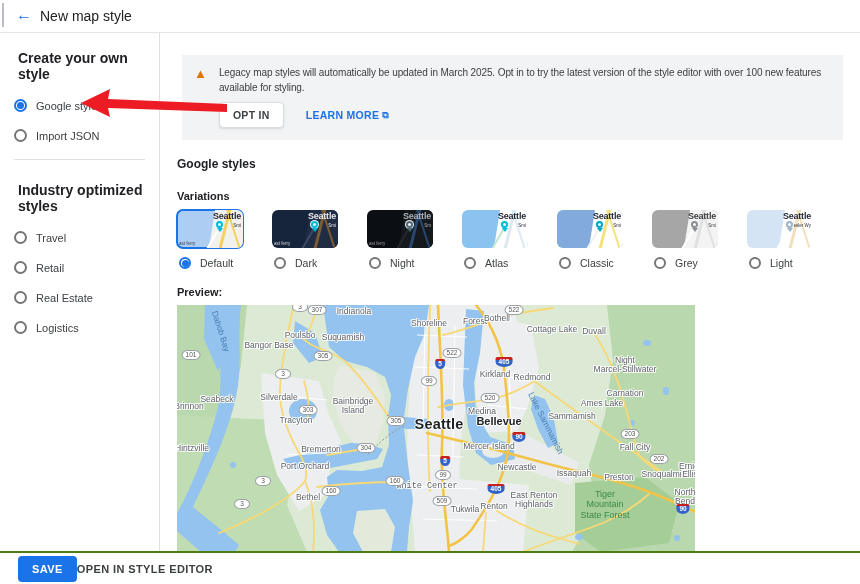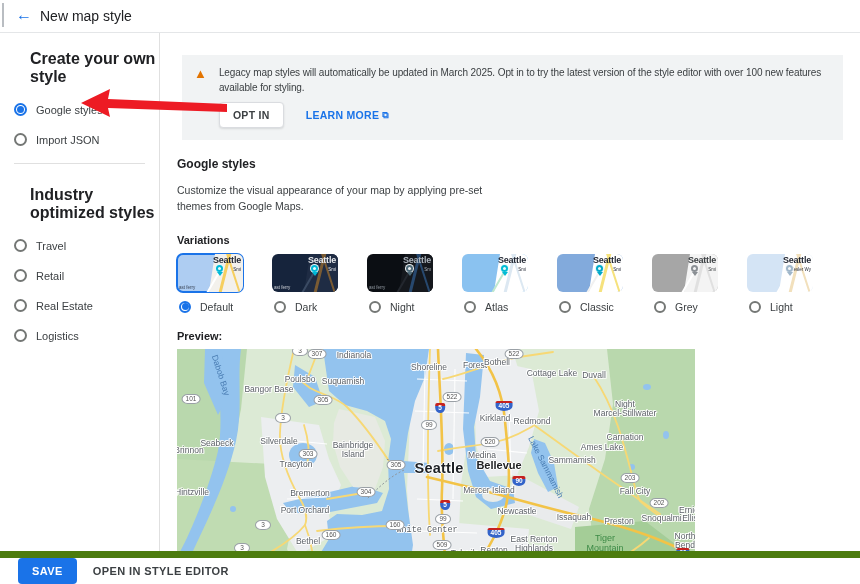--- a/index.html
+++ b/index.html
@@ -7,21 +7,21 @@
   .page{position:relative;width:860px;height:584px;overflow:hidden;}
 
   
   header{position:absolute;top:0;left:0;right:0;height:32px;background:#fff;border-bottom:1px solid #e4e6e8;display:flex;align-items:center;z-index:2;}
   .panel-edge{position:absolute;left:2px;top:3px;width:2px;height:24px;background:#b9bdc2;}
   .back{position:absolute;left:16px;top:5px;background:none;border:none;color:#1a73e8;font-size:16px;line-height:20px;cursor:pointer;padding:0;font-family:inherit;}
   .app-title{position:absolute;left:40px;top:8px;font-size:14px;font-weight:500;color:#202124;}
 
   
   aside{position:absolute;top:32px;left:0;width:160px;bottom:33px;background:#fff;border-right:1px solid #e0e0e0;padding:10px 0 0 14px;box-sizing:border-box;}
-  .side-h{font-size:16px;font-weight:700;color:#202124;margin:8px 0 4px 16px;}
+  .side-h{font-size:14px;font-weight:700;color:#202124;margin:8px 0 4px 4px;}
   .side-h2{margin-top:22px;}
   .radio-row{display:flex;align-items:center;gap:9px;margin:17px 0;cursor:pointer;}
   .radio{width:13px;height:13px;border:2px solid #747775;border-radius:50%;box-sizing:border-box;flex:0 0 auto;position:relative;background:#fff;}
   .radio.sel{border-color:#1a73e8;}
   .radio.sel::after{content:"";position:absolute;left:50%;top:50%;width:7px;height:7px;margin:-3.5px 0 0 -3.5px;border-radius:50%;background:#1a73e8;}
   .radio-label{font-size:11px;color:#3c4043;white-space:nowrap;}
   .divider{border-top:1px solid #e0e0e0;margin:14px 14px 0 0;}
 
   
   main{position:absolute;top:32px;left:161px;right:0;bottom:33px;background:#fff;padding:23px 0 0 16px;box-sizing:border-box;overflow:hidden;}
@@ -64,21 +64,21 @@
   #map-labels{position:absolute;inset:0;}
   .m-town{position:absolute;transform:translate(-50%,-50%);font-size:8.5px;color:#5c6167;white-space:pre-line;text-align:center;line-height:1.1;text-shadow:1px 0 0 #fff,-1px 0 0 #fff,0 1px 0 #fff,0 -1px 0 #fff,1px 1px 0 #fff,-1px -1px 0 #fff;pointer-events:none;}
   .m-city-major{position:absolute;transform:translate(-50%,-50%);font-size:14.5px;font-weight:700;color:#1c1f24;letter-spacing:.2px;text-shadow:1px 0 0 #fff,-1px 0 0 #fff,0 1px 0 #fff,0 -1px 0 #fff;pointer-events:none;}
   .m-city-bold{position:absolute;transform:translate(-50%,-50%);font-size:11px;font-weight:700;color:#202124;text-shadow:1px 0 0 #fff,-1px 0 0 #fff,0 1px 0 #fff,0 -1px 0 #fff;pointer-events:none;}
   .m-water{position:absolute;font-size:8.5px;color:#4a7db3;white-space:nowrap;pointer-events:none;}
   .m-forest{position:absolute;transform:translate(-50%,-50%);font-size:9px;color:#3d8a46;white-space:pre-line;text-align:center;line-height:1.15;pointer-events:none;}
   .m-shield-s{position:absolute;transform:translate(-50%,-50%);background:#fff;border:1px solid #9aa0a6;border-radius:6px/5px;font-size:6.5px;color:#555;padding:0 3px;line-height:8px;min-width:8px;text-align:center;pointer-events:none;}
   .m-shield-i{position:absolute;transform:translate(-50%,-50%);background:linear-gradient(#c5221f 0 2.5px,#3363c9 2.5px 100%);color:#fff;font-size:6.5px;font-weight:700;padding:1px 3px 1.5px 3px;border-radius:2px 2px 55% 55%;line-height:7.5px;text-align:center;pointer-events:none;}
 
   
-  footer{position:absolute;left:0;right:0;bottom:0;height:33px;background:#fff;border-top:7px solid #4d7c0f;display:flex;align-items:center;padding-left:18px;box-sizing:border-box;gap:16px;}
+  footer{position:absolute;left:0;right:0;bottom:0;height:33px;background:#fff;border-top:2px solid #4d7c0f;display:flex;align-items:center;padding-left:18px;box-sizing:border-box;}
   .save-btn{background:#1a73e8;color:#fff;border:none;border-radius:4px;font-family:inherit;font-size:11px;font-weight:700;letter-spacing:.4px;padding:7px 14px;cursor:pointer;}
   .open-editor{font-size:11px;font-weight:700;color:#3c4043;letter-spacing:.4px;cursor:pointer;}
 
   .red-arrow{position:absolute;left:78px;top:84px;z-index:6;pointer-events:none;}
 </style>
 </head>
 <body>
 
 <div class="page">
 
@@ -131,21 +131,20 @@
           <button class="optin-btn">OPT IN</button>
           <div class="learn-more">
             <span>LEARN MORE</span>
             <span class="ext-ic">⧉</span>
           </div>
         </div>
       </div>
     </div>
 
     <div class="sect-h">Google styles</div>
-    <div class="sect-desc">Customize the visual appearance of your map by applying pre-set themes from Google Maps.</div>
     <div class="vars-h">Variations</div>
 
     <div class="vars-row" id="variations-row">
         <div class="var-item">
           <div class="thumb sel" style="background: rgb(174, 205, 242);">
             <div class="t-land" style="background: rgb(243, 241, 236);"></div>
             <div class="t-road t-r1" style="background: rgb(246, 207, 95);"></div>
             <div class="t-road t-r2" style="background: rgb(246, 207, 95);"></div>
             <div class="t-road t-r3" style="background: rgb(255, 255, 255);"></div>
             <div class="t-city" style="color: rgb(31, 36, 48);">Seattle</div>
@@ -377,21 +376,21 @@
           <div class="m-town" style="left: 458px; top: 143px;">Fall City</div>
           <div class="m-town" style="left: 487px; top: 170px;">Snoqualmie</div>
           <div class="m-town" style="left: 508px; top: 192px;">North Bend</div>
           <div class="m-town" style="left: 357px; top: 195px;">East Renton
 Highlands</div>
           <div class="m-town" style="left: 317px; top: 202px;">Renton</div>
           <div class="m-town" style="left: 288px; top: 205px;">Tukwila</div>
           <div class="m-town" style="left: 250px; top: 182px; font-family: Liberation Mono, monospace;">White Center</div>
           <div class="m-town" style="left: 131px; top: 193px;">Bethel</div>
           <div class="m-town" style="left: 15px; top: 144px;">Hintzville</div>
-          <div class="m-town" style="left: 133px; top: 145px;">Bremerton</div>
+          <div class="m-town" style="left: 144px; top: 145px;">Bremerton</div>
           <div class="m-town" style="left: 128px; top: 162px;">Port Orchard</div>
           <div class="m-town" style="left: 512px; top: 162px;">Ernie</div>
           <div class="m-town" style="left: 513px; top: 170px;">Ellis</div>
           <div class="m-city-major" style="left: 262px; top: 119px;">Seattle</div>
           <div class="m-city-bold" style="left: 322px; top: 116px;">Bellevue</div>
           <div class="m-water" style="transform: translate(-50%, -50%) rotate(72deg); left: 44px; top: 26px;">Dabob Bay</div>
           <div class="m-water" style="transform: translate(-50%, -50%) rotate(63deg); left: 369px; top: 118px;">Lake Sammamish</div>
           <div class="m-forest" style="left: 428px; top: 200px;">Tiger
 Mountain
 State Forest</div>

